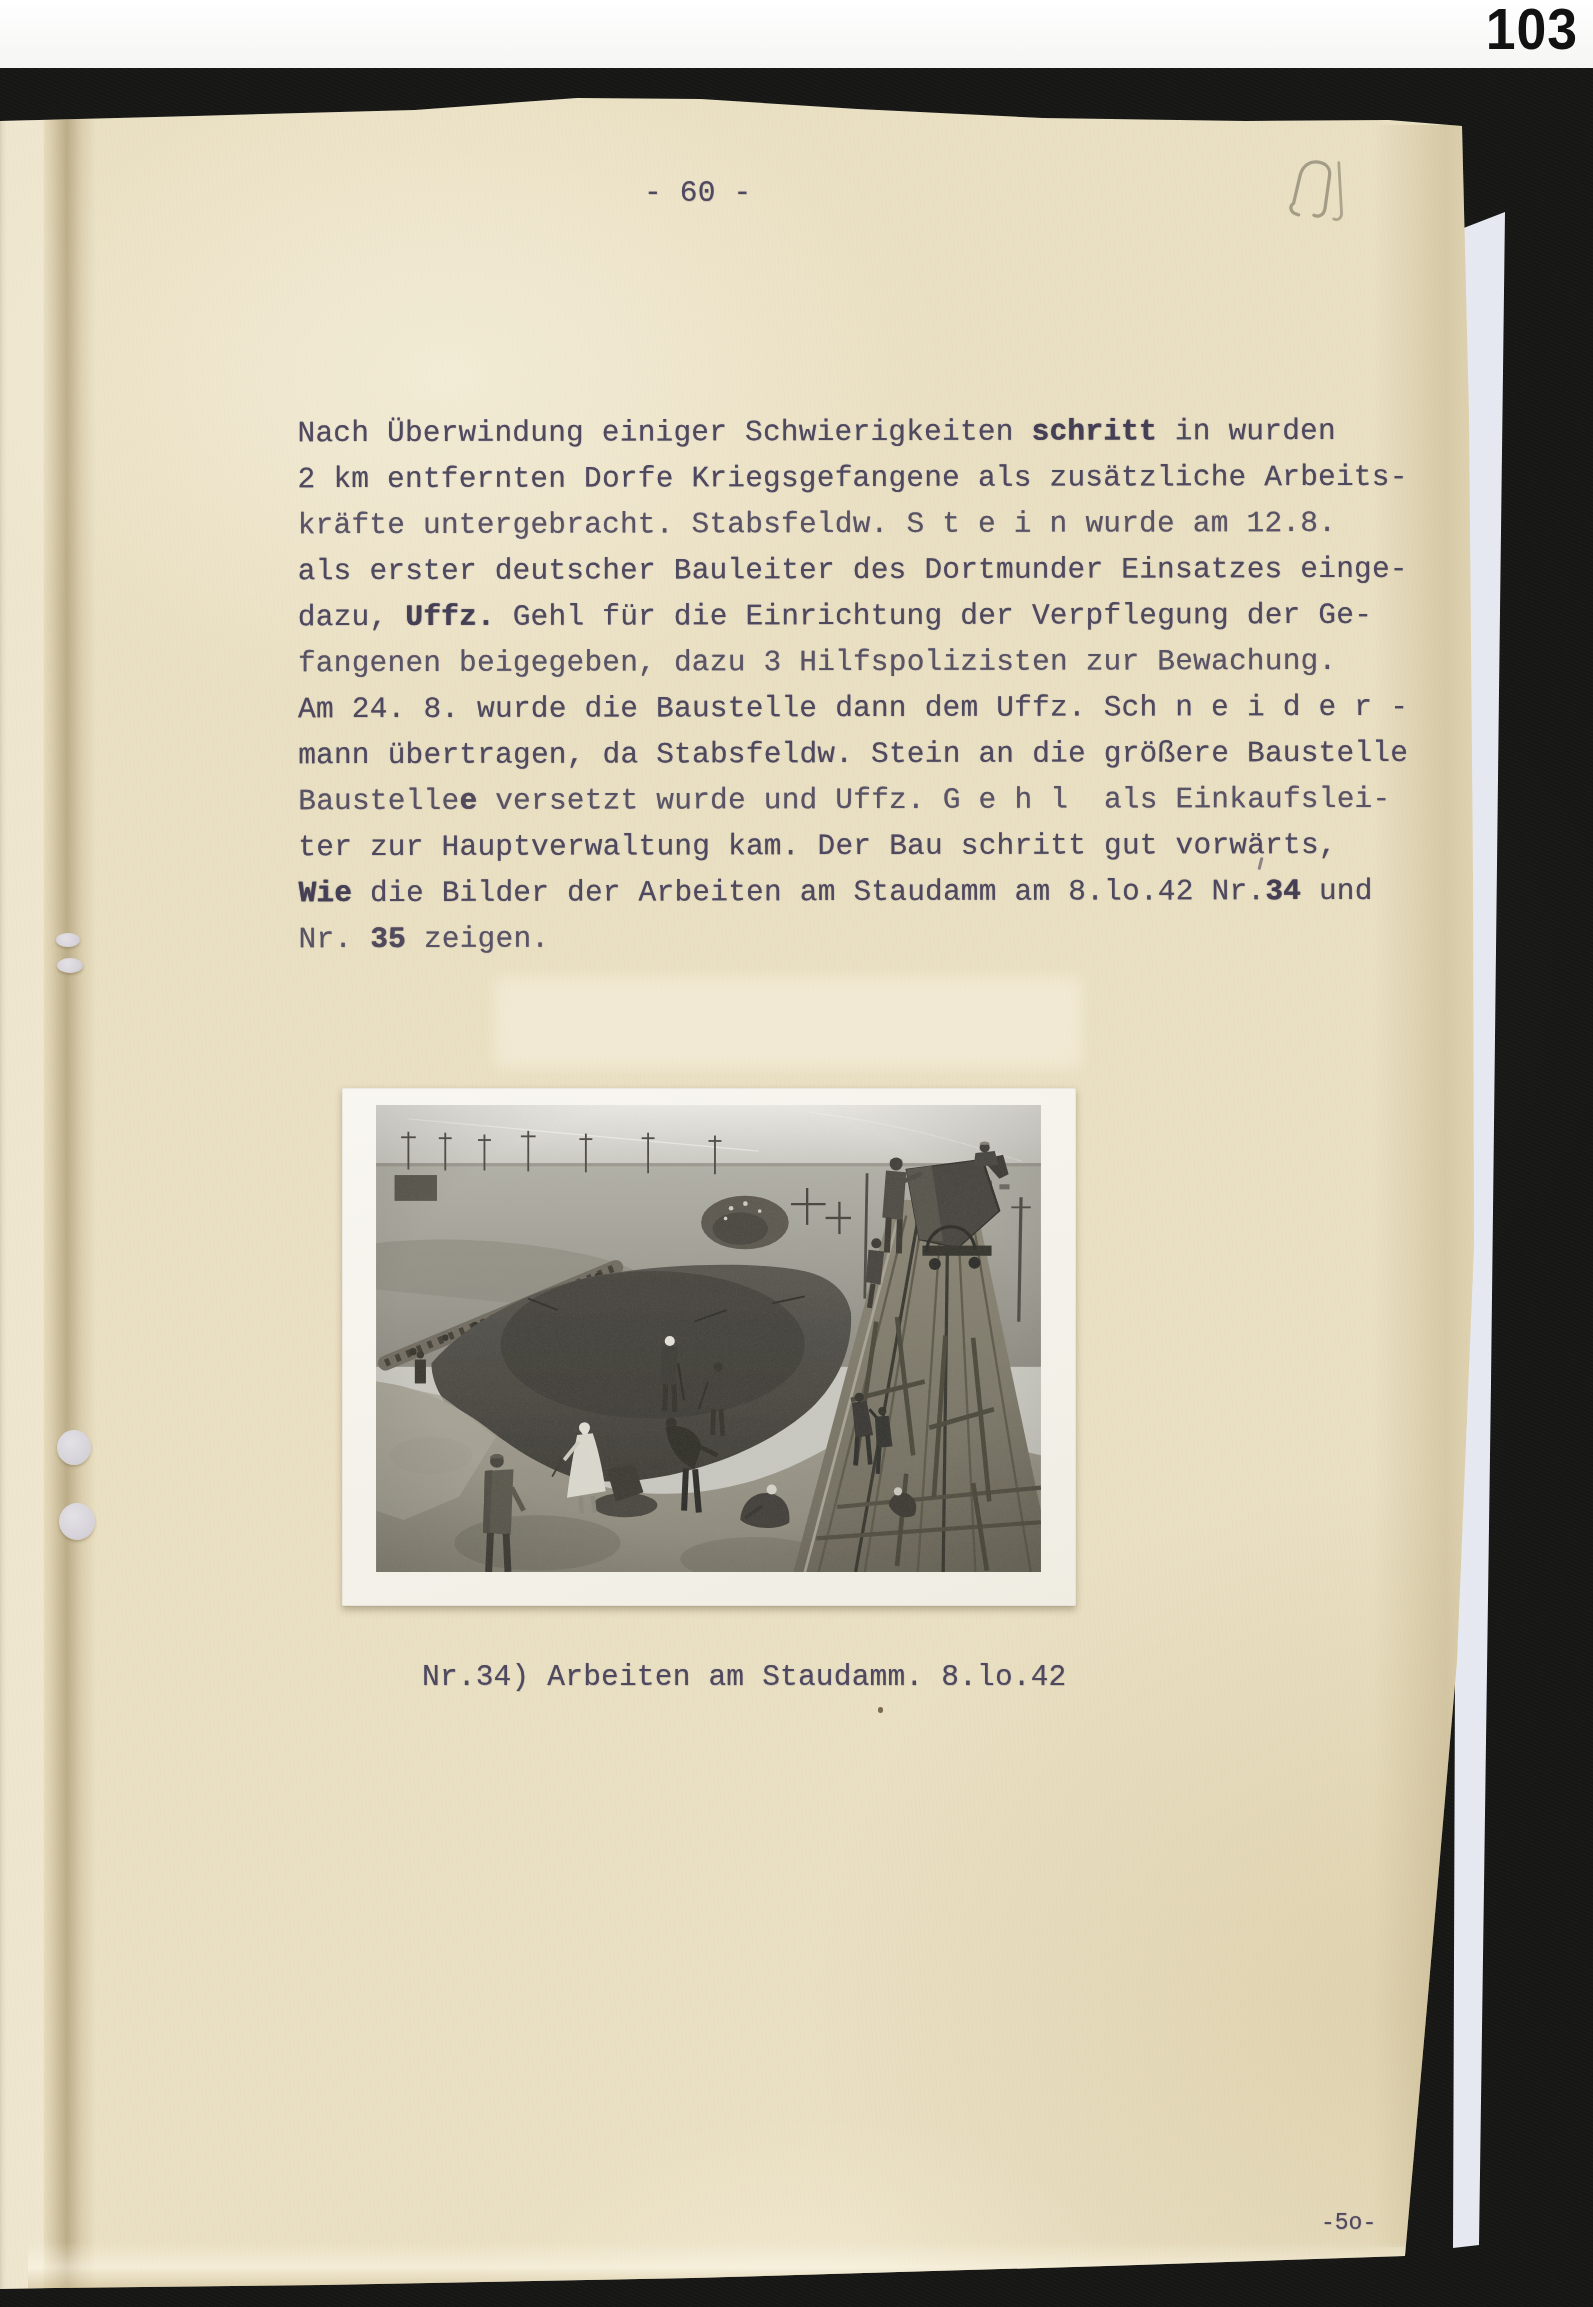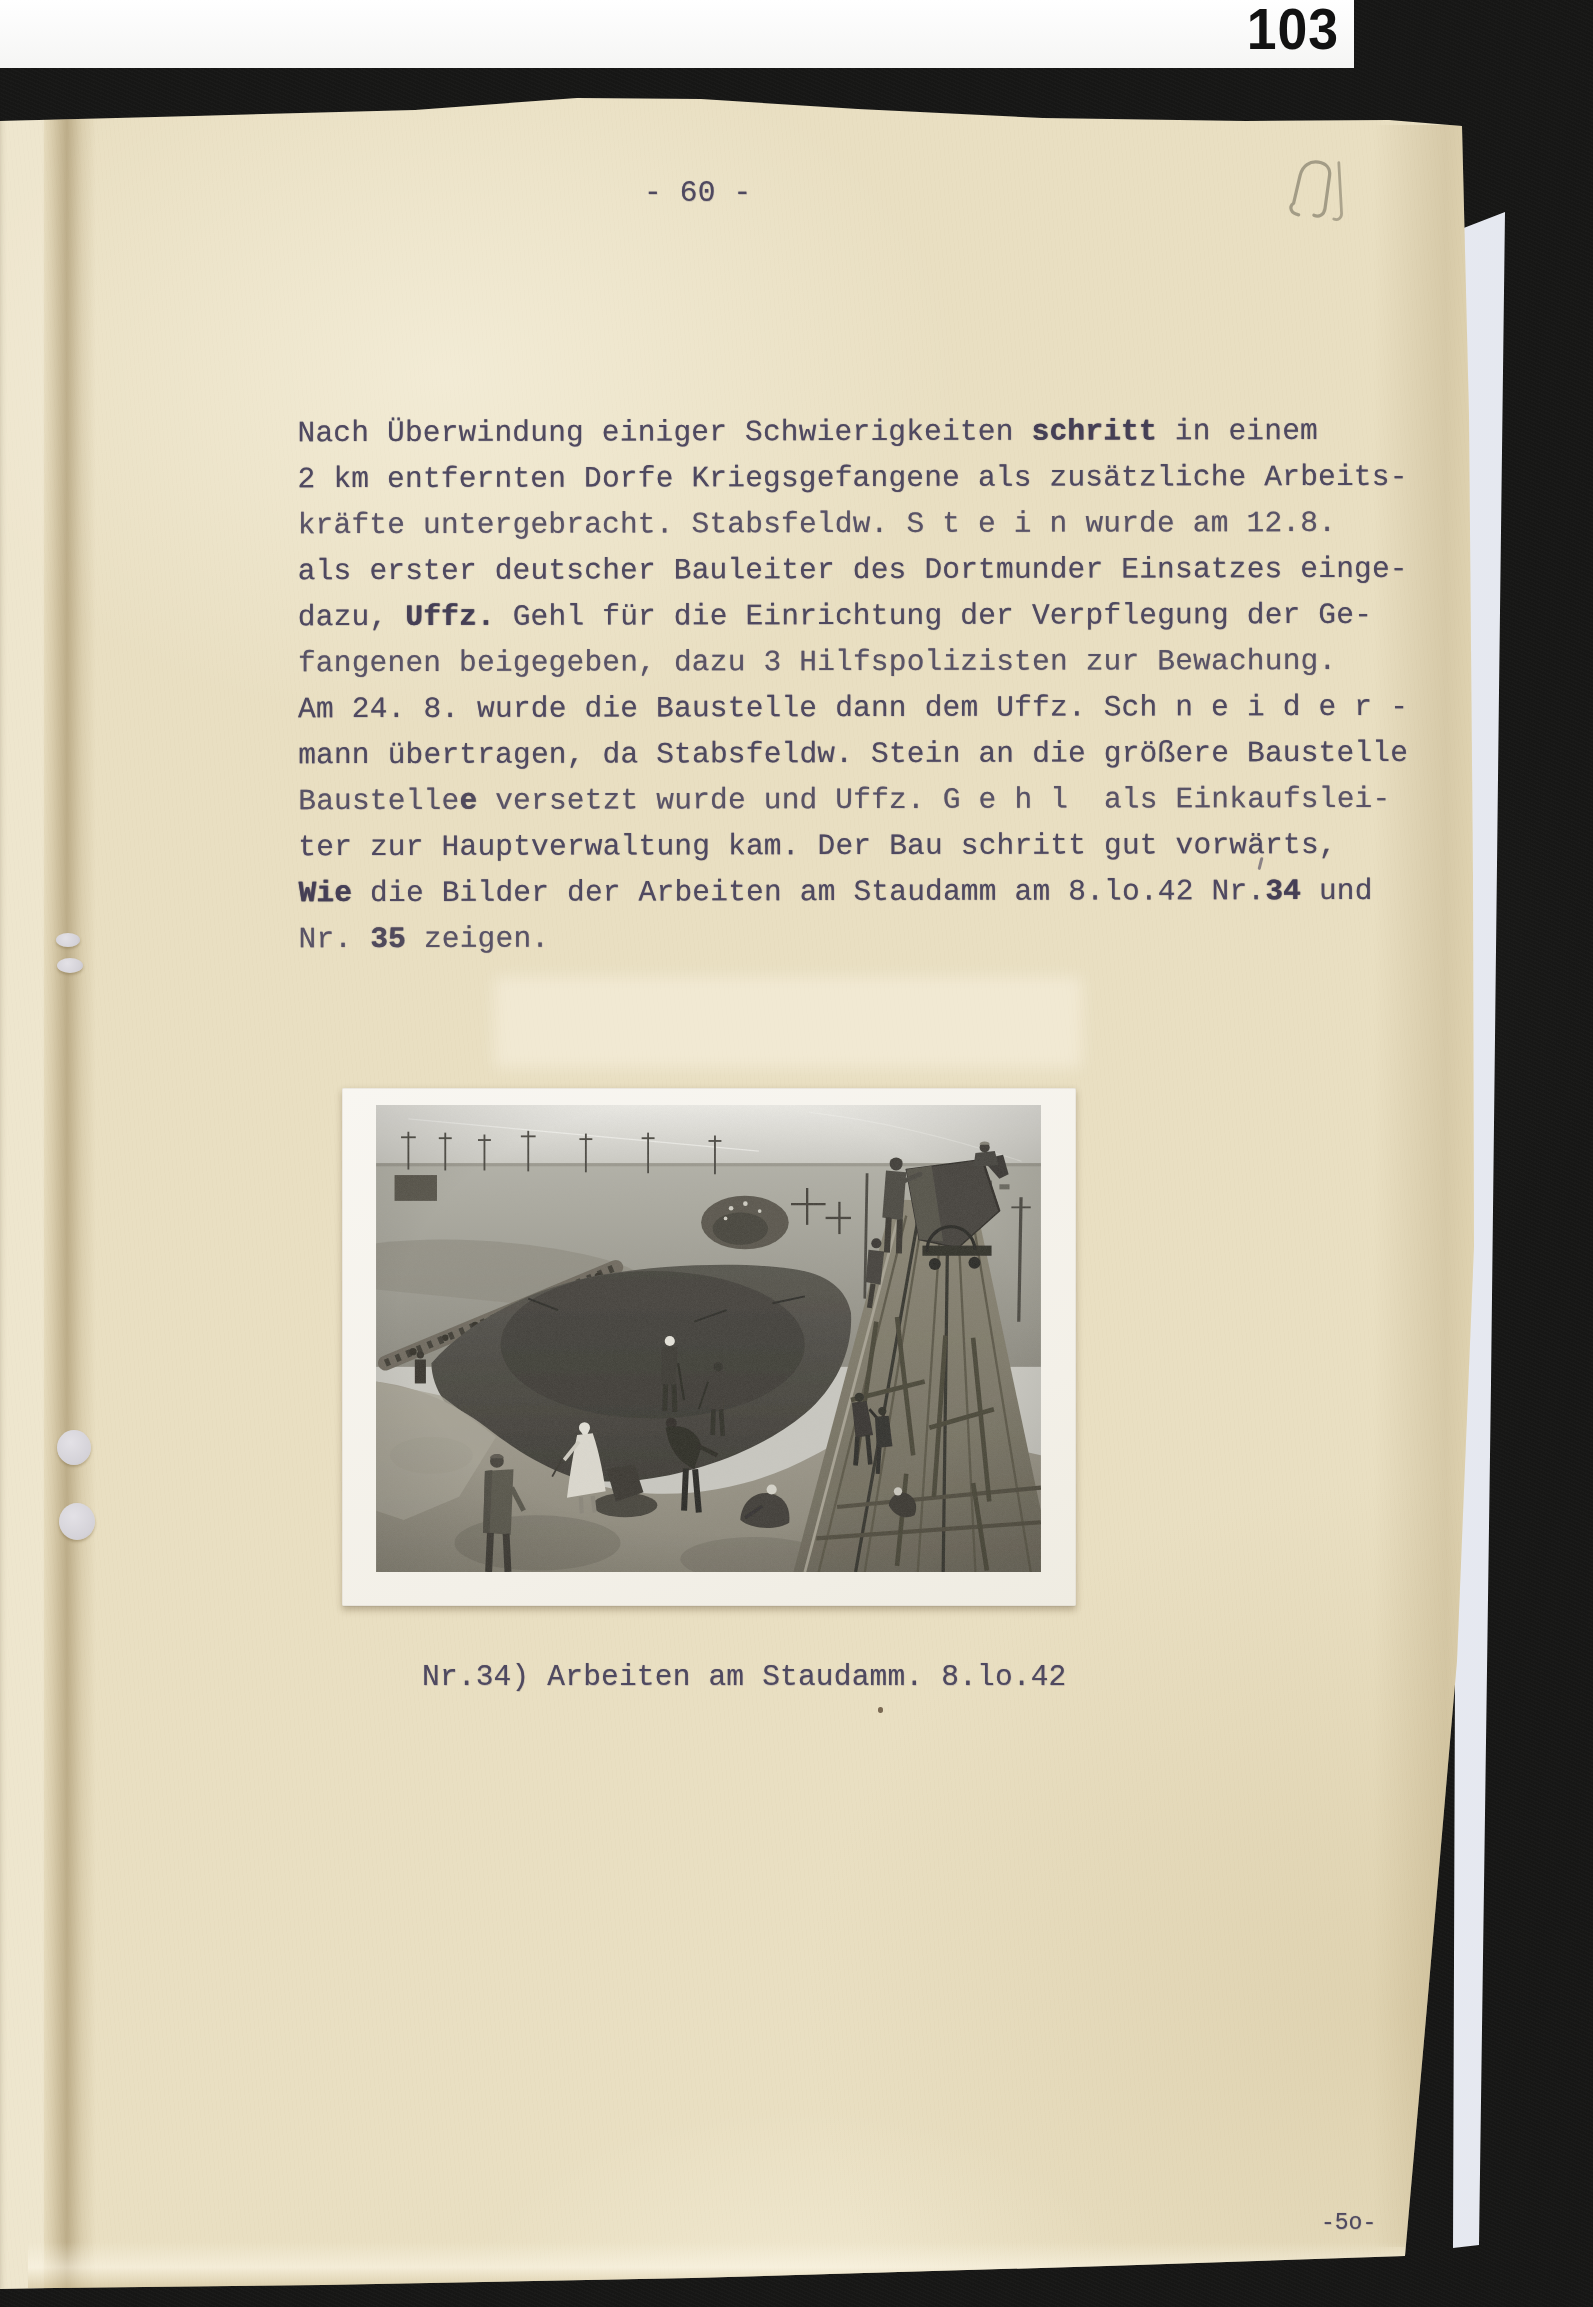--- a/index.html
+++ b/index.html
@@ -6,21 +6,21 @@
   .stage{
     position:relative;width:1593px;height:2340px;overflow:hidden;
     background-color:#171716;
     background-image:
       radial-gradient(ellipse 1015px 646px at 58% 42%, rgba(62,62,58,.20), transparent 70%),
       repeating-linear-gradient(23deg, rgba(255,255,255,.014) 0 1.4px, transparent 1.4px 3.7px),
       repeating-linear-gradient(113deg, rgba(0,0,0,.06) 0 0.9px, transparent 0.9px 2.8px);
     font-family:"Liberation Mono","DejaVu Sans Mono",monospace;
   }
   
-  .top-band{position:absolute;left:0;top:0;width:1354px;height:68px;
+  .top-band{position:absolute;left:0;top:0;width:1593px;height:68px;
     background:linear-gradient(#ffffff,#f5f5f4);}
   .scan-number{position:absolute;right:15.7px;top:-5.5px;
     font-family:"Liberation Sans","DejaVu Sans",sans-serif;
     font-weight:700;font-size:57px;line-height:69px;color:#121212;
     transform:scaleX(.94);transform-origin:right center;letter-spacing:0.9px;}
   
   .next-page-edge{position:absolute;left:0;top:0;width:1593px;height:2340px;
     background:linear-gradient(to right,#dde0e9,#eff1f7 45%,#e4e7ef);
     clip-path:polygon(1443px 236px,1505px 212px,1499px 692px,1491px 1384px,1479px 2245px,1453px 2248px,1456px 1384px,1453px 692px);}
   
@@ -87,21 +87,21 @@
     <div class="ghost-patch"></div>
 
     <div class="punch-dot" style="left:56px;top:933px;width:24px;height:14px;"></div>
     <div class="punch-dot" style="left:57px;top:958px;width:26px;height:14.8px;"></div>
     <div class="punch-dot" style="left:57px;top:1430px;width:34px;height:35px;"></div>
     <div class="punch-dot" style="left:59px;top:1503px;width:36px;height:37px;"></div>
 
     <div class="typed page-number">- 60 -</div>
 
     <div class="typed body-text">
-        <div class="typed-line"><span>Nach Überwindung einiger Schwierigkeiten </span><span class="ink-heavy">schritt</span><span> in einem</span></div>
+        <div class="typed-line"><span>Nach Überwindung einiger Schwierigkeiten </span><span class="ink-heavy">schritt</span><span> in wurden</span></div>
         <div class="typed-line"><span>2 km entfernten Dorfe Kriegsgefangene als zusätzliche Arbeits-</span></div>
         <div class="typed-line"><span>kräfte untergebracht. Stabsfeldw. S t e i n wurde am 12.8.</span></div>
         <div class="typed-line"><span>als erster deutscher Bauleiter des Dortmunder Einsatzes einge-</span></div>
         <div class="typed-line"><span>dazu, </span><span class="ink-heavy">Uffz.</span><span> Gehl für die Einrichtung der Verpflegung der Ge-</span></div>
         <div class="typed-line"><span>fangenen beigegeben, dazu 3 Hilfspolizisten zur Bewachung.</span></div>
         <div class="typed-line"><span>Am 24. 8. wurde die Baustelle dann dem Uffz. Sch n e i d e r -</span></div>
         <div class="typed-line"><span>mann übertragen, da Stabsfeldw. Stein an die größere Baustelle</span></div>
         <div class="typed-line"><span>Baustelle</span><span class="ink-heavy">e</span><span> versetzt wurde und Uffz. G e h l  als Einkaufslei-</span></div>
         <div class="typed-line"><span>ter zur Hauptverwaltung kam. Der Bau schritt gut vorwärts,</span></div>
         <div class="typed-line"><span class="ink-heavy">Wie</span><span> die Bilder der Arbeiten am Staudamm am 8.lo.42 Nr.</span><span class="ink-heavy">34</span><span> und</span></div>

